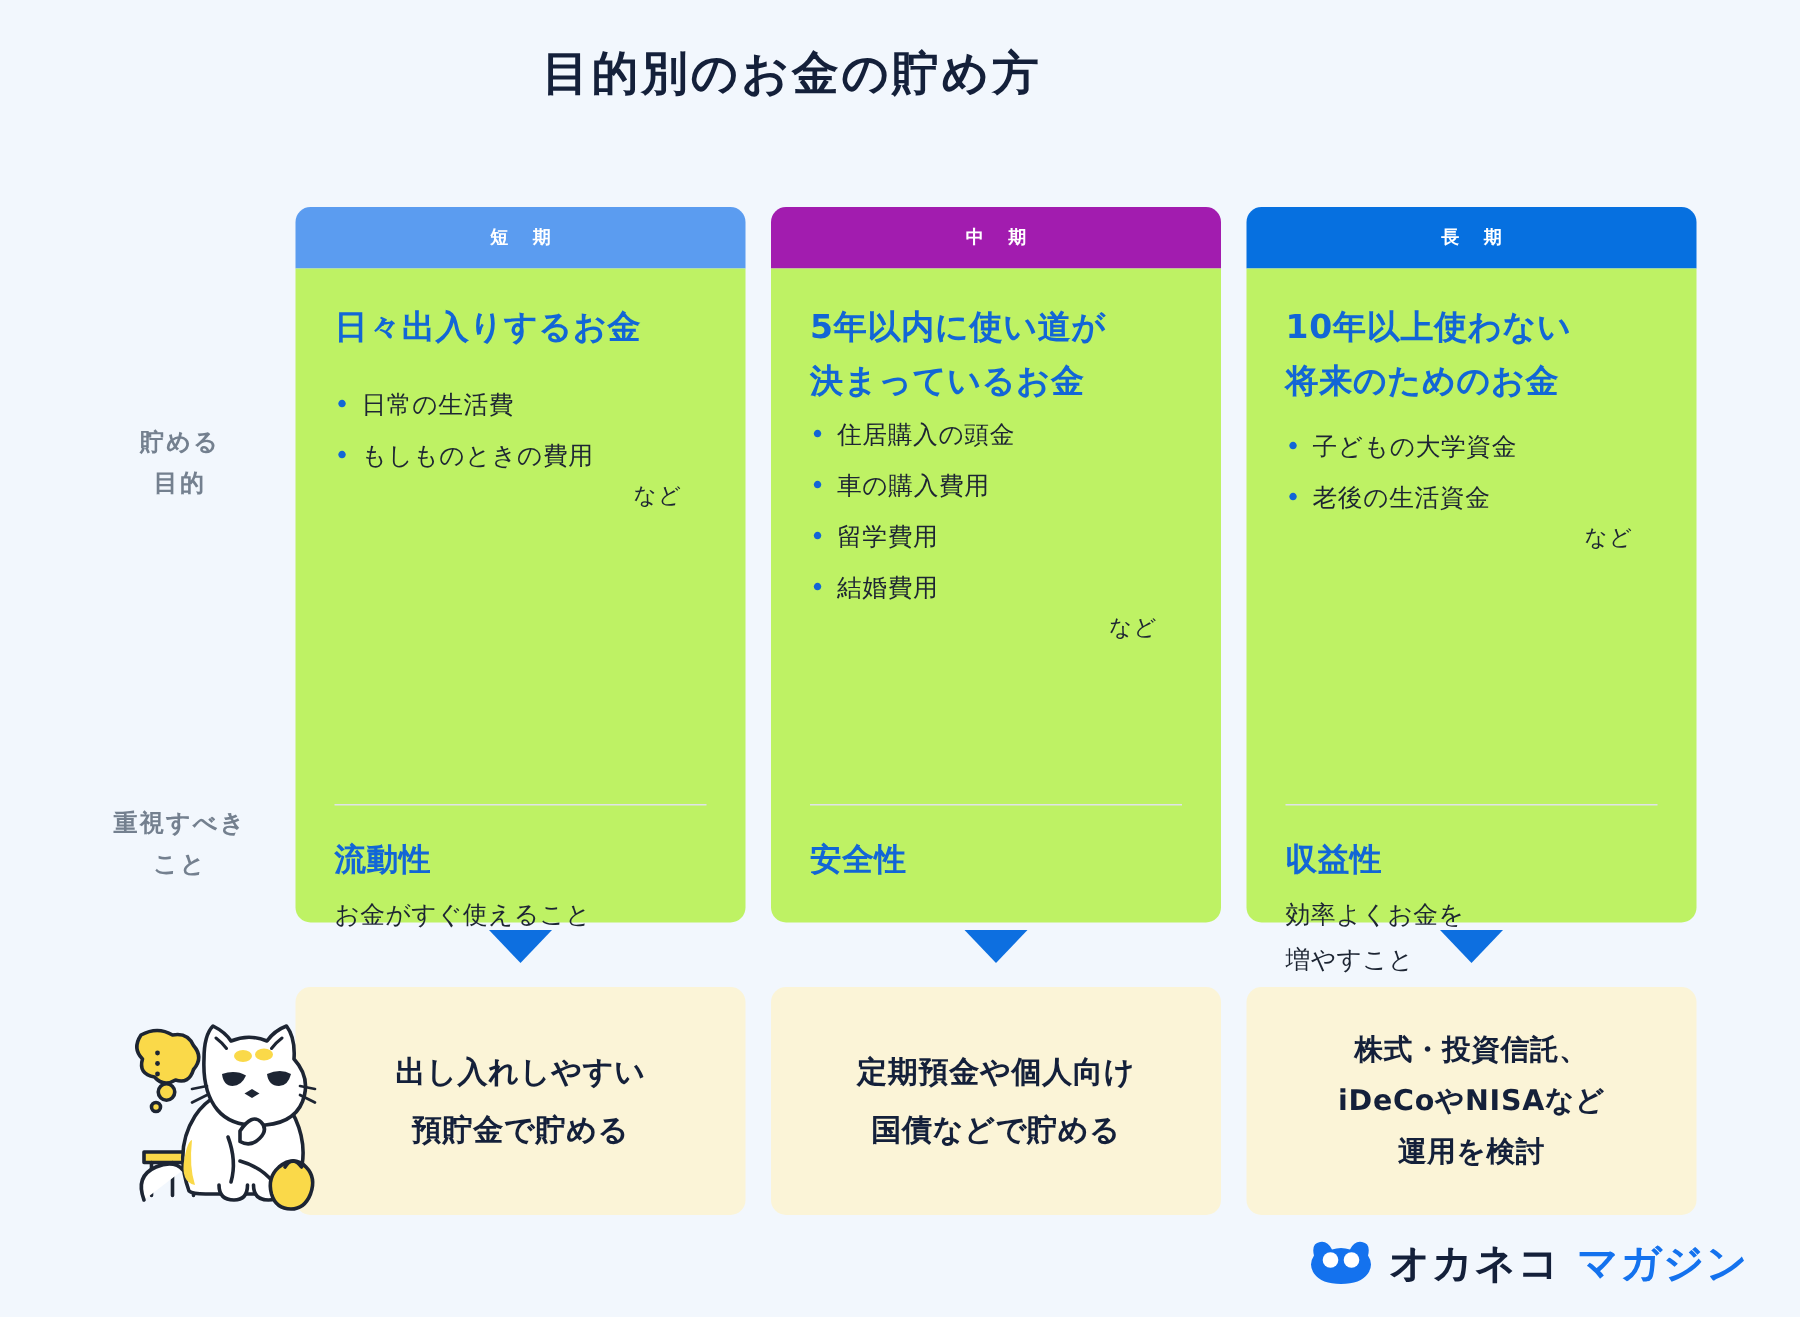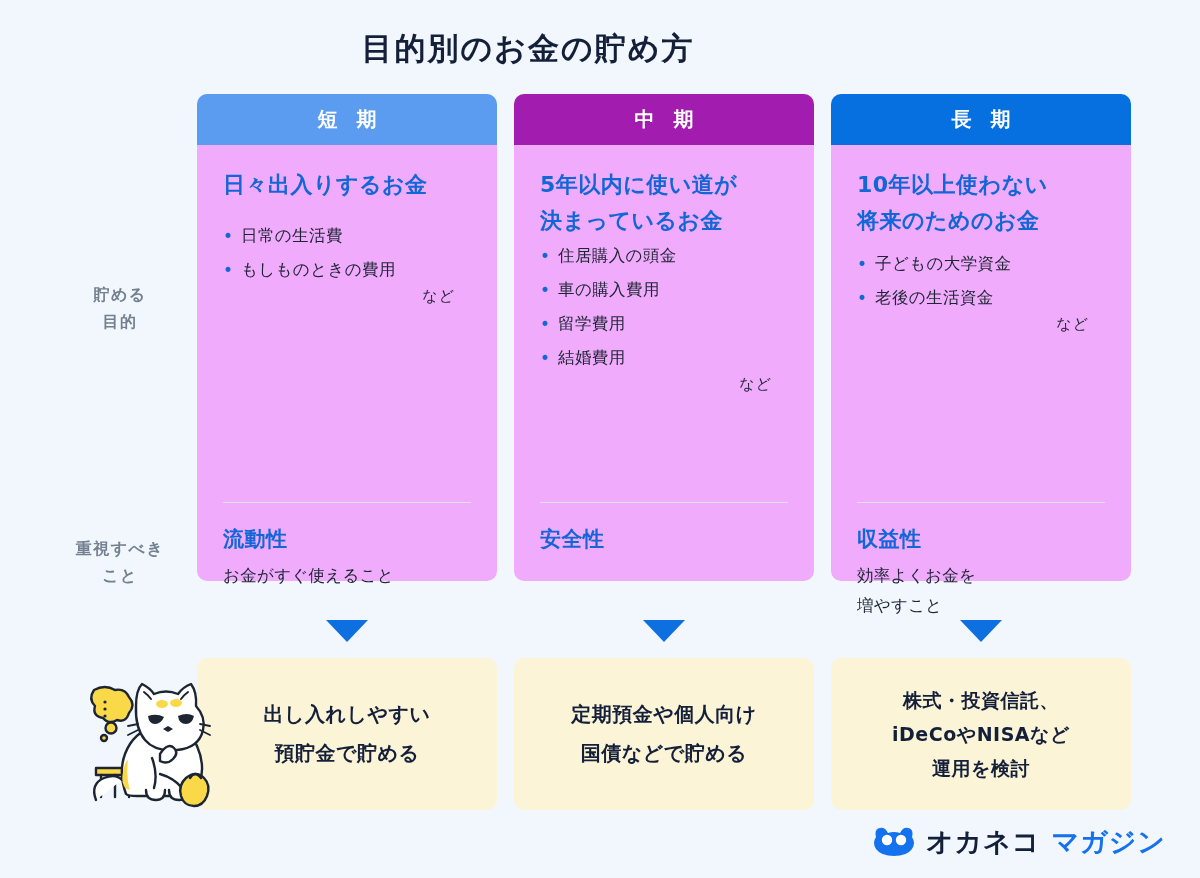--- a/index.html
+++ b/index.html
@@ -28,27 +28,27 @@
   #label-purpose { top: 281px; }
   #label-focus  { top: 492px; margin-top: 43px; }
 
   
   .column { position: absolute; top: 94px; width: 300px; }
   #col-0 { left: 197px; }
   #col-1 { left: 514px; }
   #col-2 { left: 831px; }
 
   .col-head {
-    height: 51px; border-radius: 10px 10px 0 0;
-    color: #FFFFFF; font-size: 20px; font-weight: 700;
+    height: 41px; border-radius: 10px 10px 0 0;
+    color: #FFFFFF; font-size: 12px; font-weight: 700;
     letter-spacing: 6px; text-indent: 6px;
-    display: flex; align-items: center; justify-content: center;
+    display: flex; align-items: center; justify-content: center; margin-top: 44px;
   }
   .col-body {
-    background: #f0abfc;
+    background: #bef264;
     border-radius: 0 0 10px 10px;
     height: 436px;
     padding: 22px 26px 0 26px;
     position: relative;
   }
   .card-heading {
     color: #1266D6; font-size: 22px; font-weight: 700;
     line-height: 36px; letter-spacing: 0.5px;
   }
 

